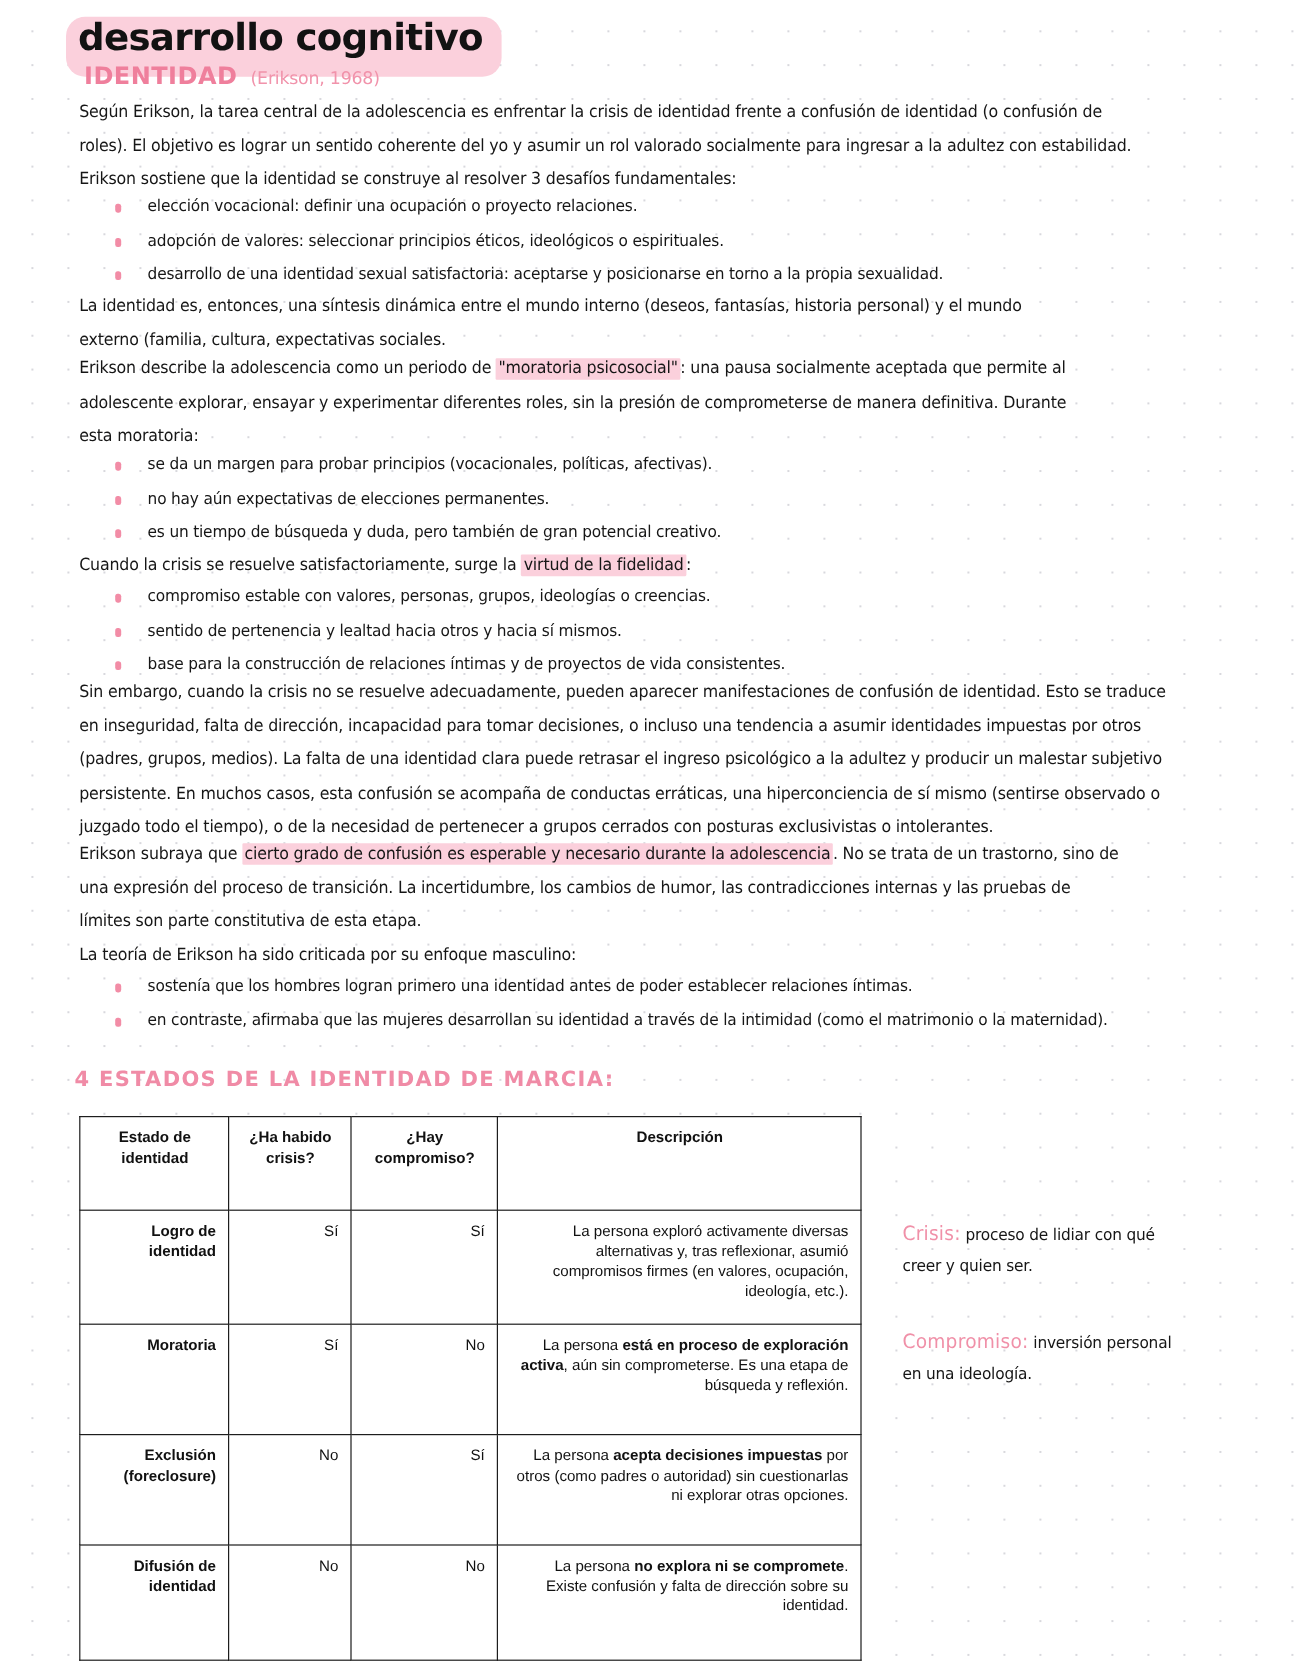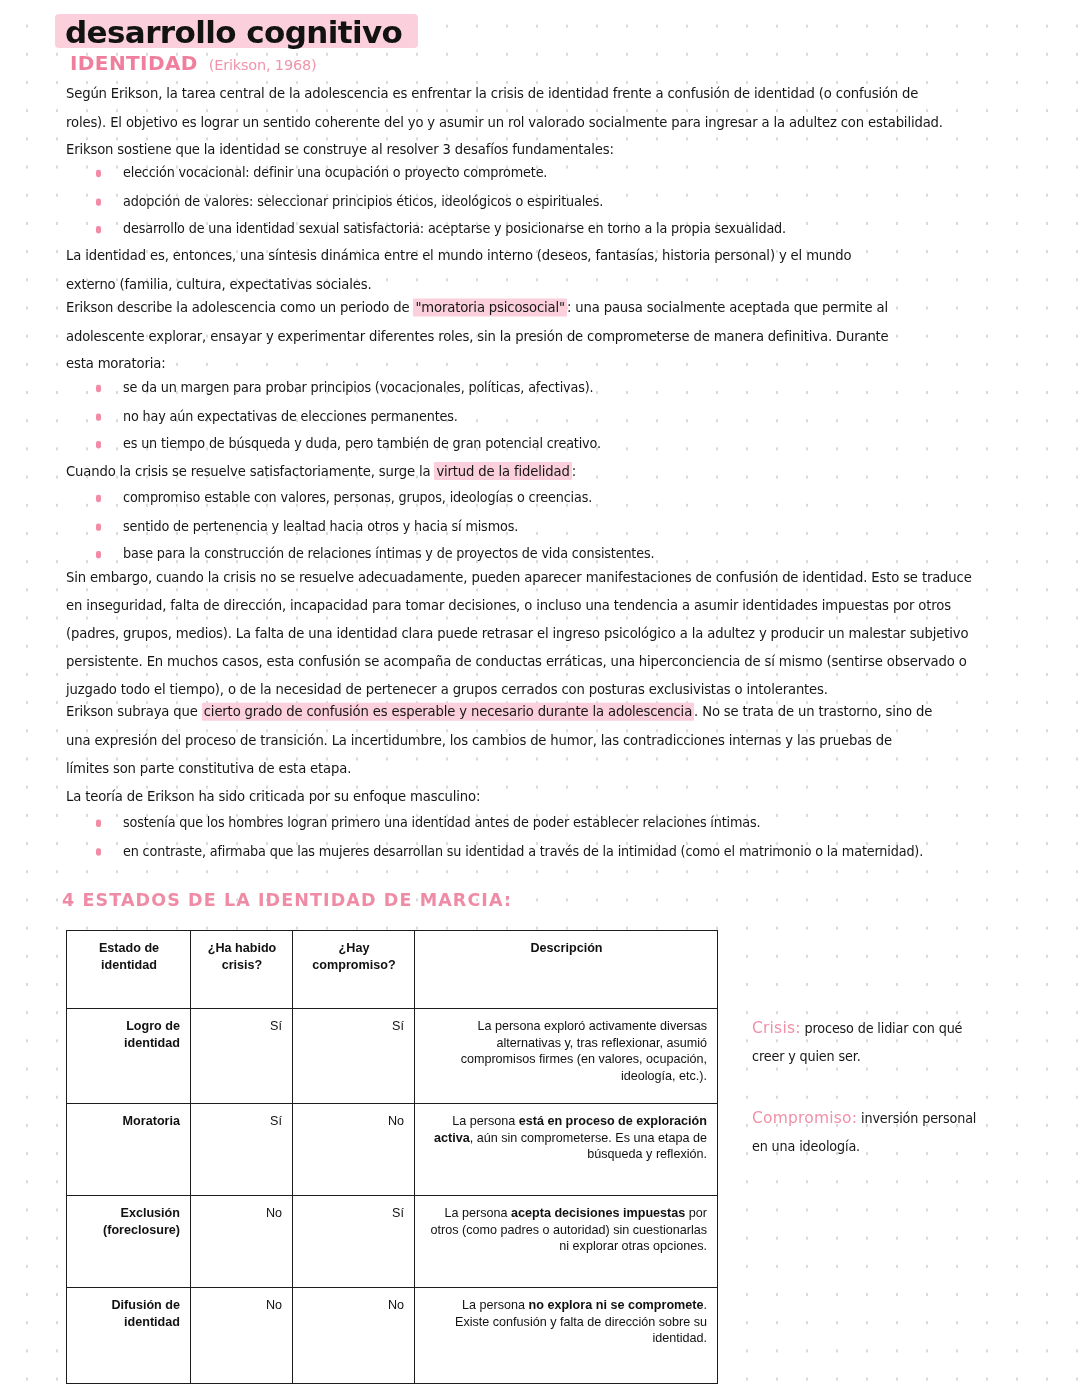--- a/index.html
+++ b/index.html
@@ -35,22 +35,22 @@
 
   
   .title-wrap {
     position: absolute;
     left: 55px;
     top: 14px;
   }
   .title-hl {
     display: inline-block;
     background: #fbd0dc;
-    border-radius: 4px;
-    padding: 3px 16px 0 10px;
+    border-radius: 16px;
+    padding: 3px 16px 16px 10px;
   }
   .title-hl .t {
     font-family: "DejaVu Sans", sans-serif;
     font-size: 31px;
     font-weight: 700;
     color: #121212;
     letter-spacing: -0.6px;
     line-height: 1;
   }
 
@@ -192,21 +192,21 @@
 
   <div class="para hand" style="top:89px;">
     <span class="ln">Según Erikson, la tarea central de la adolescencia es enfrentar la crisis de identidad frente a confusión de identidad (o confusión de</span>
     <span class="ln">roles). El objetivo es lograr un sentido coherente del yo y asumir un rol valorado socialmente para ingresar a la adultez con estabilidad.</span>
     <span class="ln">Erikson sostiene que la identidad se construye al resolver 3 desafíos fundamentales:</span>
   </div>
 
   <div class="bullets hand" style="top:169px;">
     <div class="bul">
       <span class="dot"></span>
-      <span class="tx">elección vocacional: definir una ocupación o proyecto compromete.</span>
+      <span class="tx">elección vocacional: definir una ocupación o proyecto relaciones.</span>
     </div>
     <div class="bul">
       <span class="dot"></span>
       <span class="tx">adopción de valores: seleccionar principios éticos, ideológicos o espirituales.</span>
     </div>
     <div class="bul">
       <span class="dot"></span>
       <span class="tx">desarrollo de una identidad sexual satisfactoria: aceptarse y posicionarse en torno a la propia sexualidad.</span>
     </div>
   </div>

